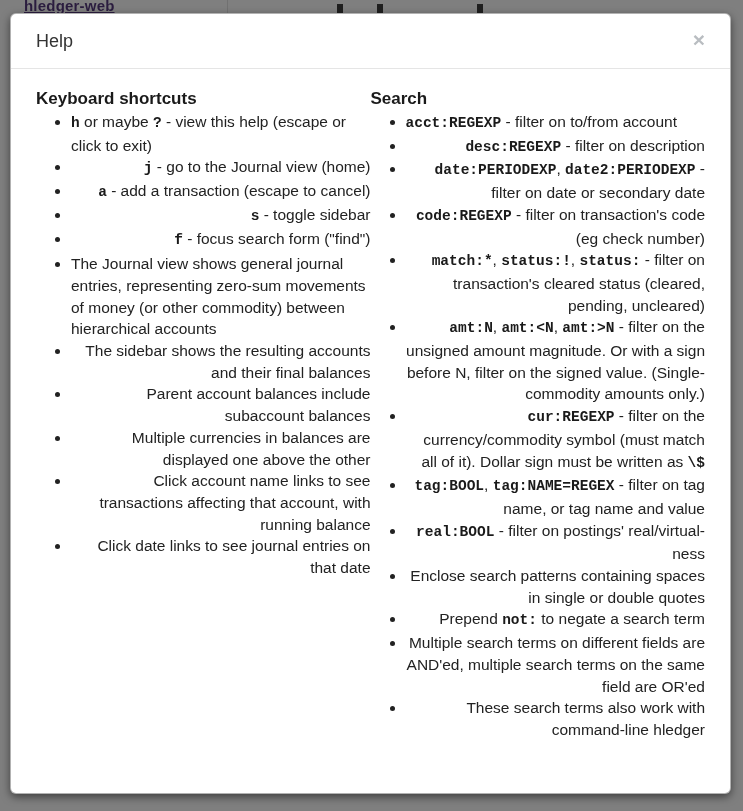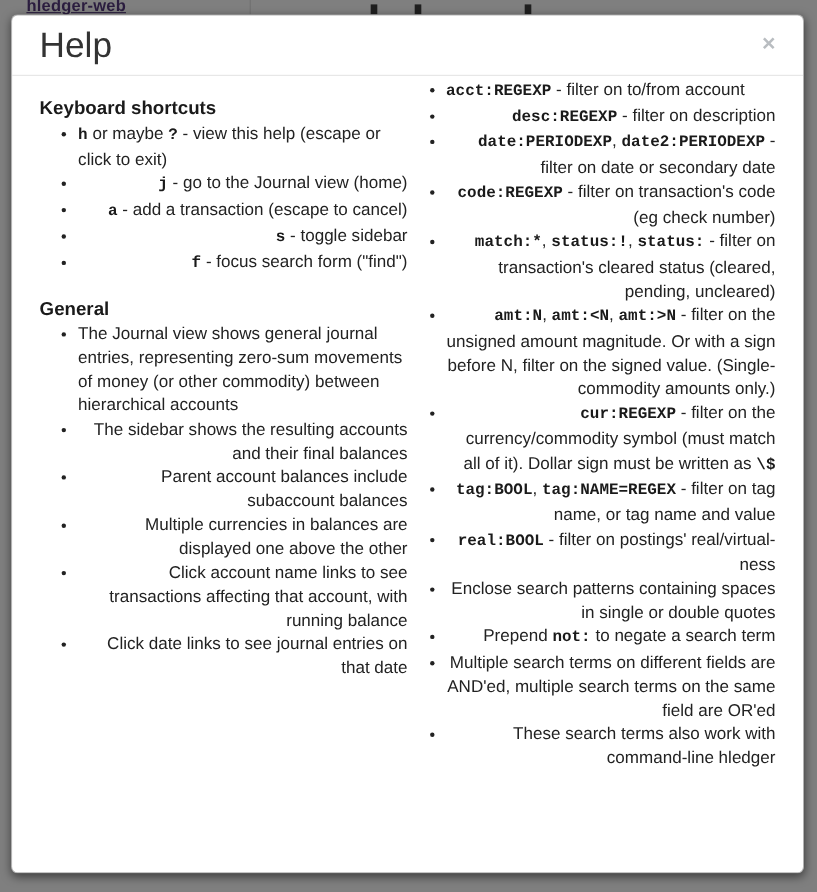--- a/index.html
+++ b/index.html
@@ -38,21 +38,21 @@
     border-radius: 6px;
     box-shadow: 0 3px 9px rgba(0,0,0,0.5);
     overflow: hidden;
   }
   .modal-header {
     padding: 13px 25px 13px;
     border-bottom: 1px solid #e5e5e5;
   }
   .modal-title {
     margin: 0;
-    font-size: 32px; font-weight: 500;
+    font-size: 18px; font-weight: 500;
     color: #333333;
     line-height: 28px;
   }
   .close-btn {
     float: right;
     margin-top: 2px;
     font-size: 21px; font-weight: bold;
     color: #b9bdc1;
     line-height: 1;
     cursor: pointer;
@@ -110,31 +110,31 @@
     <div class="modal-body">
       <div class="col">
         <h5 class="section-heading">Keyboard shortcuts</h5>
         <ul class="help-list">
             <li><code class="mono">h</code><span> or maybe </span><code class="mono">?</code><span> - view this help (escape or click to exit)</span></li>
             <li><code class="mono">j</code><span> - go to the Journal view (home)</span></li>
             <li><code class="mono">a</code><span> - add a transaction (escape to cancel)</span></li>
             <li><code class="mono">s</code><span> - toggle sidebar</span></li>
             <li><code class="mono">f</code><span> - focus search form ("find")</span></li>
           </ul>
-        <h5 class="section-heading">General</h5>
         <ul class="help-list">
             <li><span>The Journal view shows general journal entries, representing zero-sum movements of money (or other commodity) between hierarchical accounts</span></li>
             <li><span>The sidebar shows the resulting accounts and their final balances</span></li>
             <li><span>Parent account balances include subaccount balances</span></li>
             <li><span>Multiple currencies in balances are displayed one above the other</span></li>
             <li><span>Click account name links to see transactions affecting that account, with running balance</span></li>
             <li><span>Click date links to see journal entries on that date</span></li>
           </ul>
       </div>
       <div class="col">
+        <h5 class="section-heading">Search</h5>
         <ul class="help-list">
             <li><code class="mono">acct:REGEXP</code><span> - filter on to/from account</span></li>
             <li><code class="mono">desc:REGEXP</code><span> - filter on description</span></li>
             <li><code class="mono">date:PERIODEXP</code><span>, </span><code class="mono">date2:PERIODEXP</code><span> - filter on date or secondary date</span></li>
             <li><code class="mono">code:REGEXP</code><span> - filter on transaction's code (eg check number)</span></li>
             <li><code class="mono">match:*</code><span>, </span><code class="mono">status:!</code><span>, </span><code class="mono">status:</code><span> - filter on transaction's cleared status (cleared, pending, uncleared)</span></li>
             <li><code class="mono">amt:N</code><span>, </span><code class="mono">amt:&lt;N</code><span>, </span><code class="mono">amt:&gt;N</code><span> - filter on the unsigned amount magnitude. Or with a sign before N, filter on the signed value. (Single-commodity amounts only.)</span></li>
             <li><code class="mono">cur:REGEXP</code><span> - filter on the currency/commodity symbol (must match all of it). Dollar sign must be written as </span><code class="mono">\$</code></li>
             <li><code class="mono">tag:BOOL</code><span>, </span><code class="mono">tag:NAME=REGEX</code><span> - filter on tag name, or tag name and value</span></li>
             <li><code class="mono">real:BOOL</code><span> - filter on postings' real/virtual-ness</span></li>

